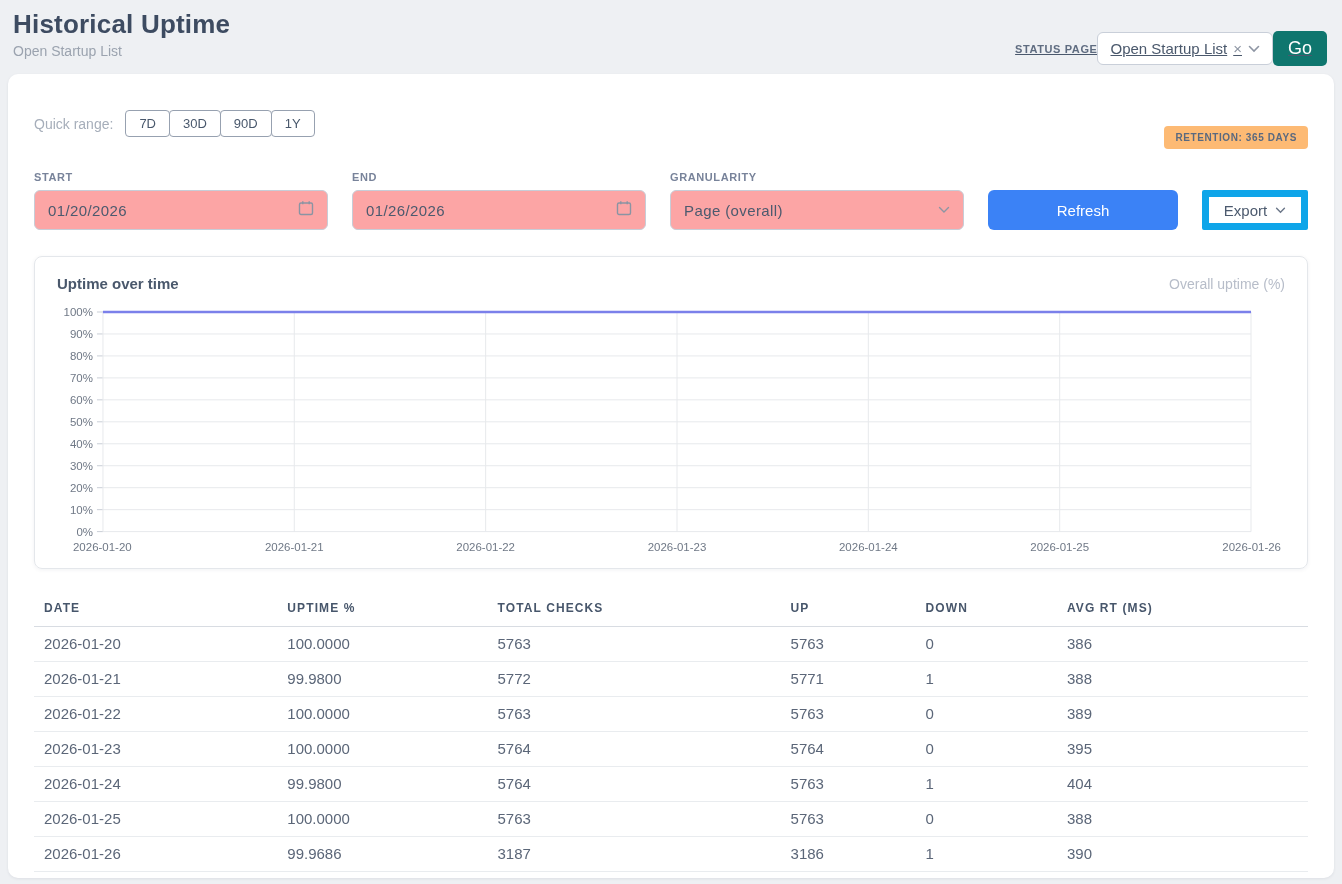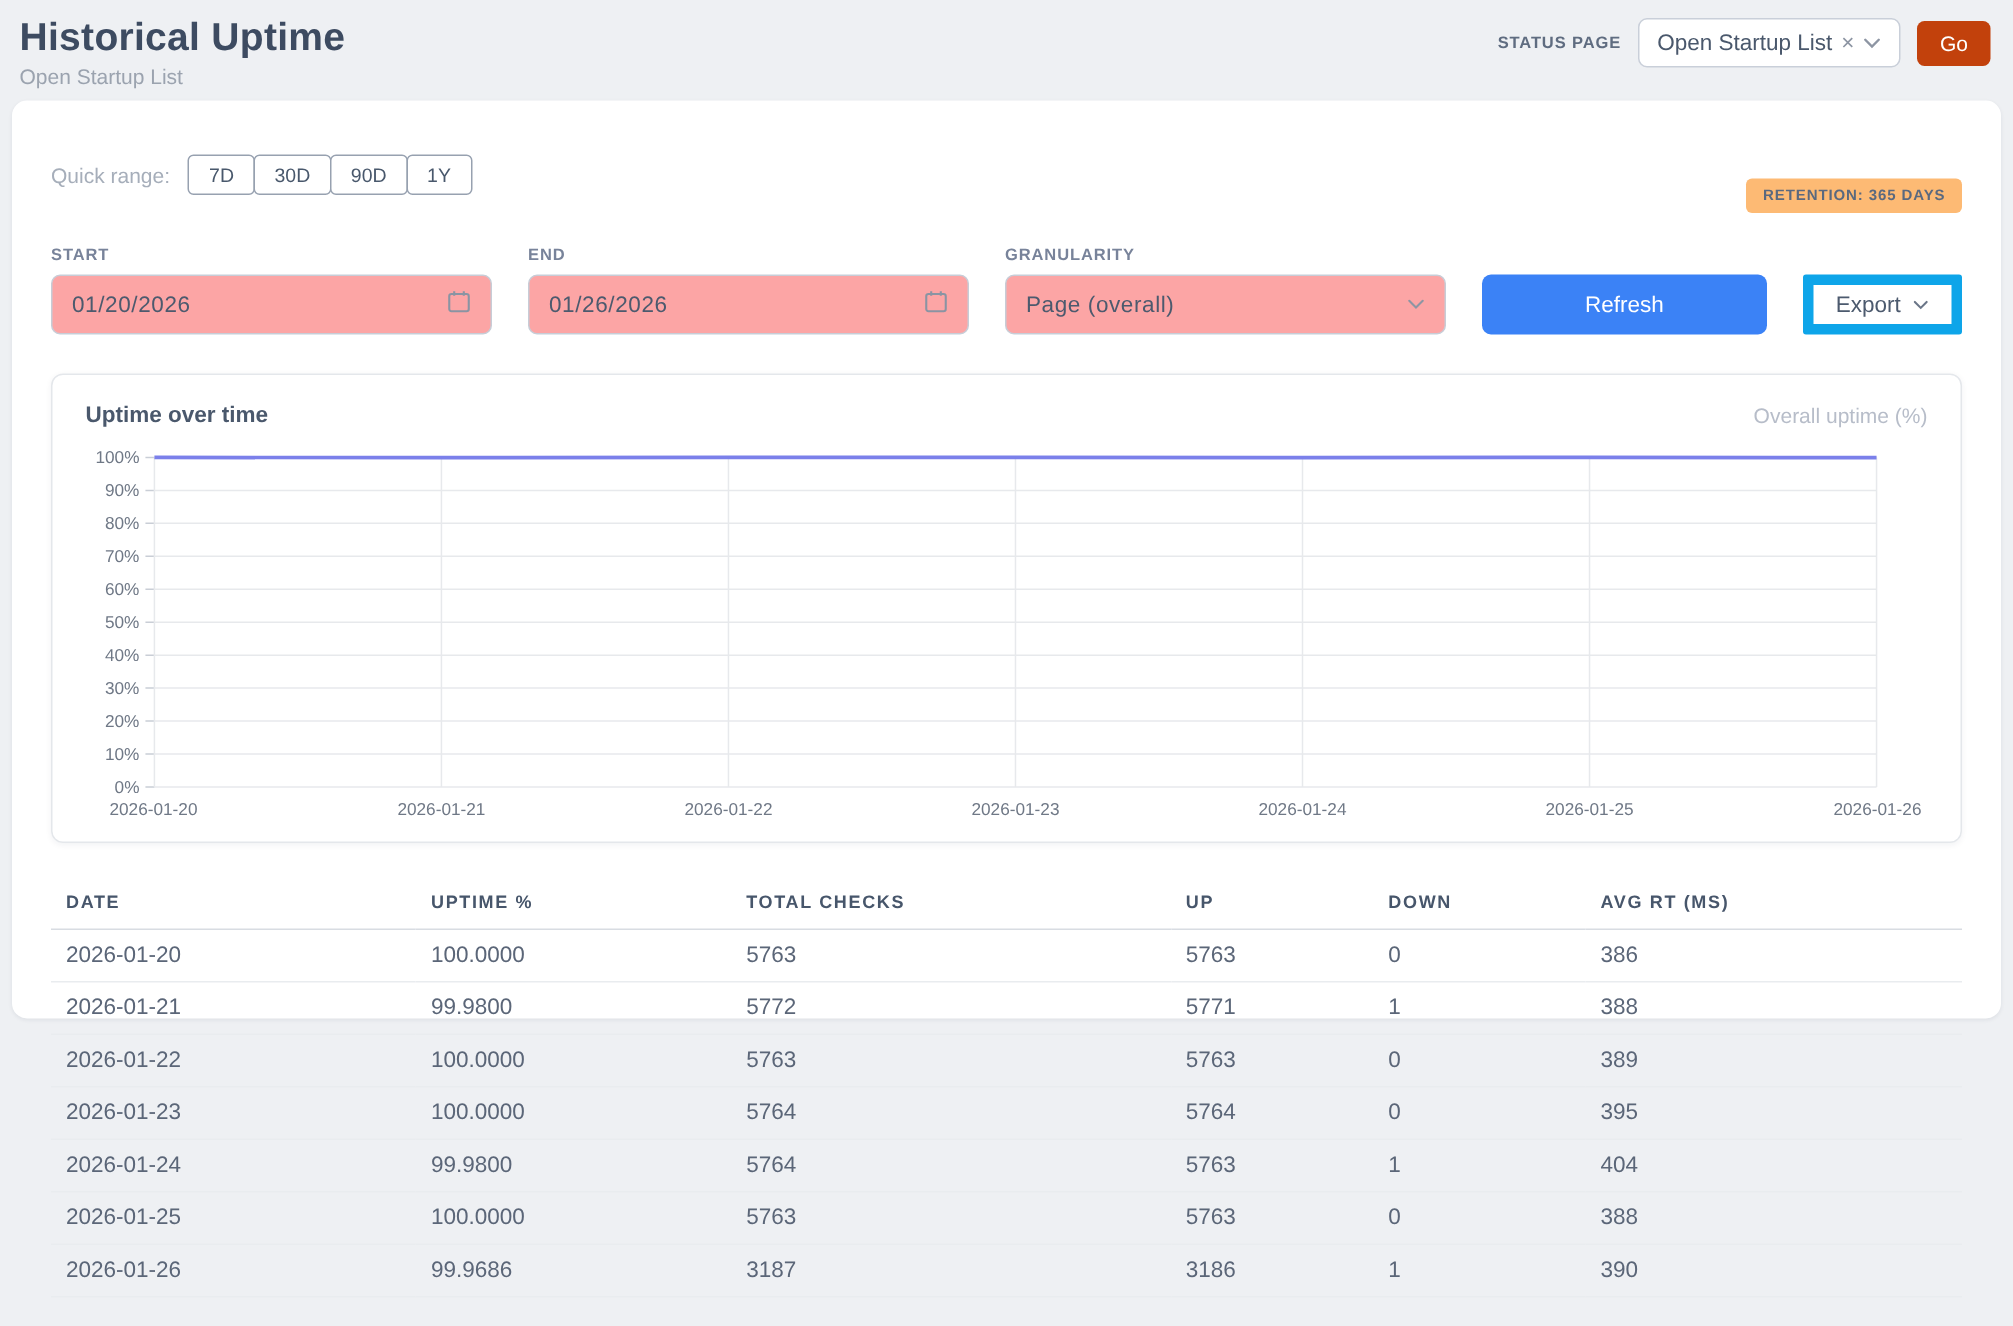--- a/index.html
+++ b/index.html
@@ -10,40 +10,40 @@
     color:#4a586c;
     overflow:hidden;
   }
   
   .page-header {
     display:flex; justify-content:space-between; align-items:flex-start;
     padding:9px 15px 8px 13px;
   }
   .page-title { font-size:26px; font-weight:700; color:#3d4b61; letter-spacing:.2px; }
   .page-subtitle { font-size:14px; color:#9ba3af; margin-top:3px; }
-  .header-right { display:flex; align-items:center; gap:11px; margin-top:3px; }
+  .header-right { display:flex; align-items:center; gap:0; margin-top:22px;text-decoration:underline; }
   .status-page-label { font-size:11px; font-weight:600; letter-spacing:.6px; color:#5f6c80; }
   .status-select {
     display:flex; align-items:center; gap:6px;
     background:#fff; border:1px solid #c9cfd9; border-radius:6px;
     padding:7px 12px; cursor:pointer;
   }
   .status-select-value { font-size:15px; color:#4a586c; }
   .clear-x { font-size:15px; color:#8d95a3; line-height:1; cursor:pointer; }
   .chev { color:#8d95a3; display:inline-flex; }
   .go-button {
-    background:#c2410c; color:#fff; border:none; border-radius:5px;
-    font-size:14px; padding:7px 15px; cursor:pointer;
+    background:#0f766e; color:#fff; border:none; border-radius:5px;
+    font-size:18px; padding:7px 15px; cursor:pointer;
   }
   
   .main-card {
     background:#fff; margin:0 8px; border-radius:10px;
     box-shadow:0 1px 3px rgba(25,35,60,.08);
     padding:24px 26px 14px 26px;
-    height:612px;
+    height:804px;
   }
   .row-quick { display:flex; justify-content:space-between; align-items:center; }
   .quick-left { display:flex; align-items:center; gap:12px; }
   .quick-label { font-size:14px; color:#a6aeba; }
   .range-group { display:flex; }
   .range-btn {
     background:#fff; border:1px solid #97a1b0; color:#49586c;
     font-size:13px; padding:5px 13px; margin-left:-1px; cursor:pointer;
     border-radius:4px; position:relative;
   }

